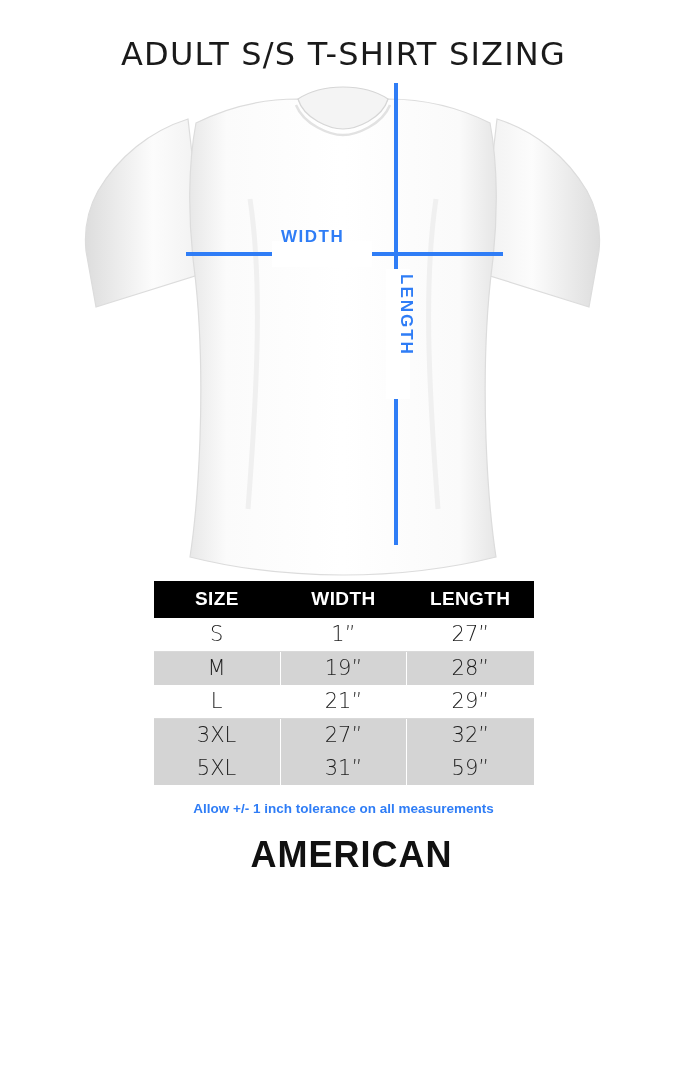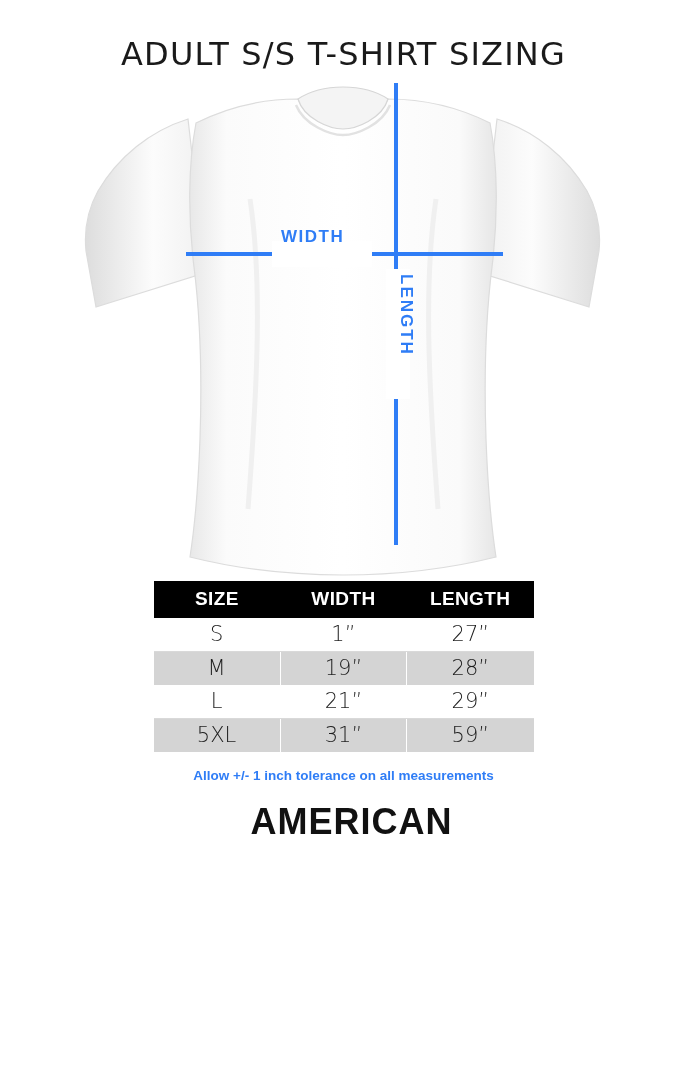--- a/index.html
+++ b/index.html
@@ -212,20 +212,25 @@
           <td>M</td>
           <td>19”</td>
           <td>28”</td>
         </tr>
         <tr class="odd">
           <td>L</td>
           <td>21”</td>
           <td>29”</td>
         </tr>
         <tr class="even">
+          <td>3XL</td>
+          <td>27”</td>
+          <td>32”</td>
+        </tr>
+        <tr class="even">
           <td>5XL</td>
           <td>31”</td>
           <td>59”</td>
         </tr>
       </tbody>
     </table>
   </div>
 
   <div class="tolerance">Allow +/- 1 inch tolerance on all measurements</div>
 

